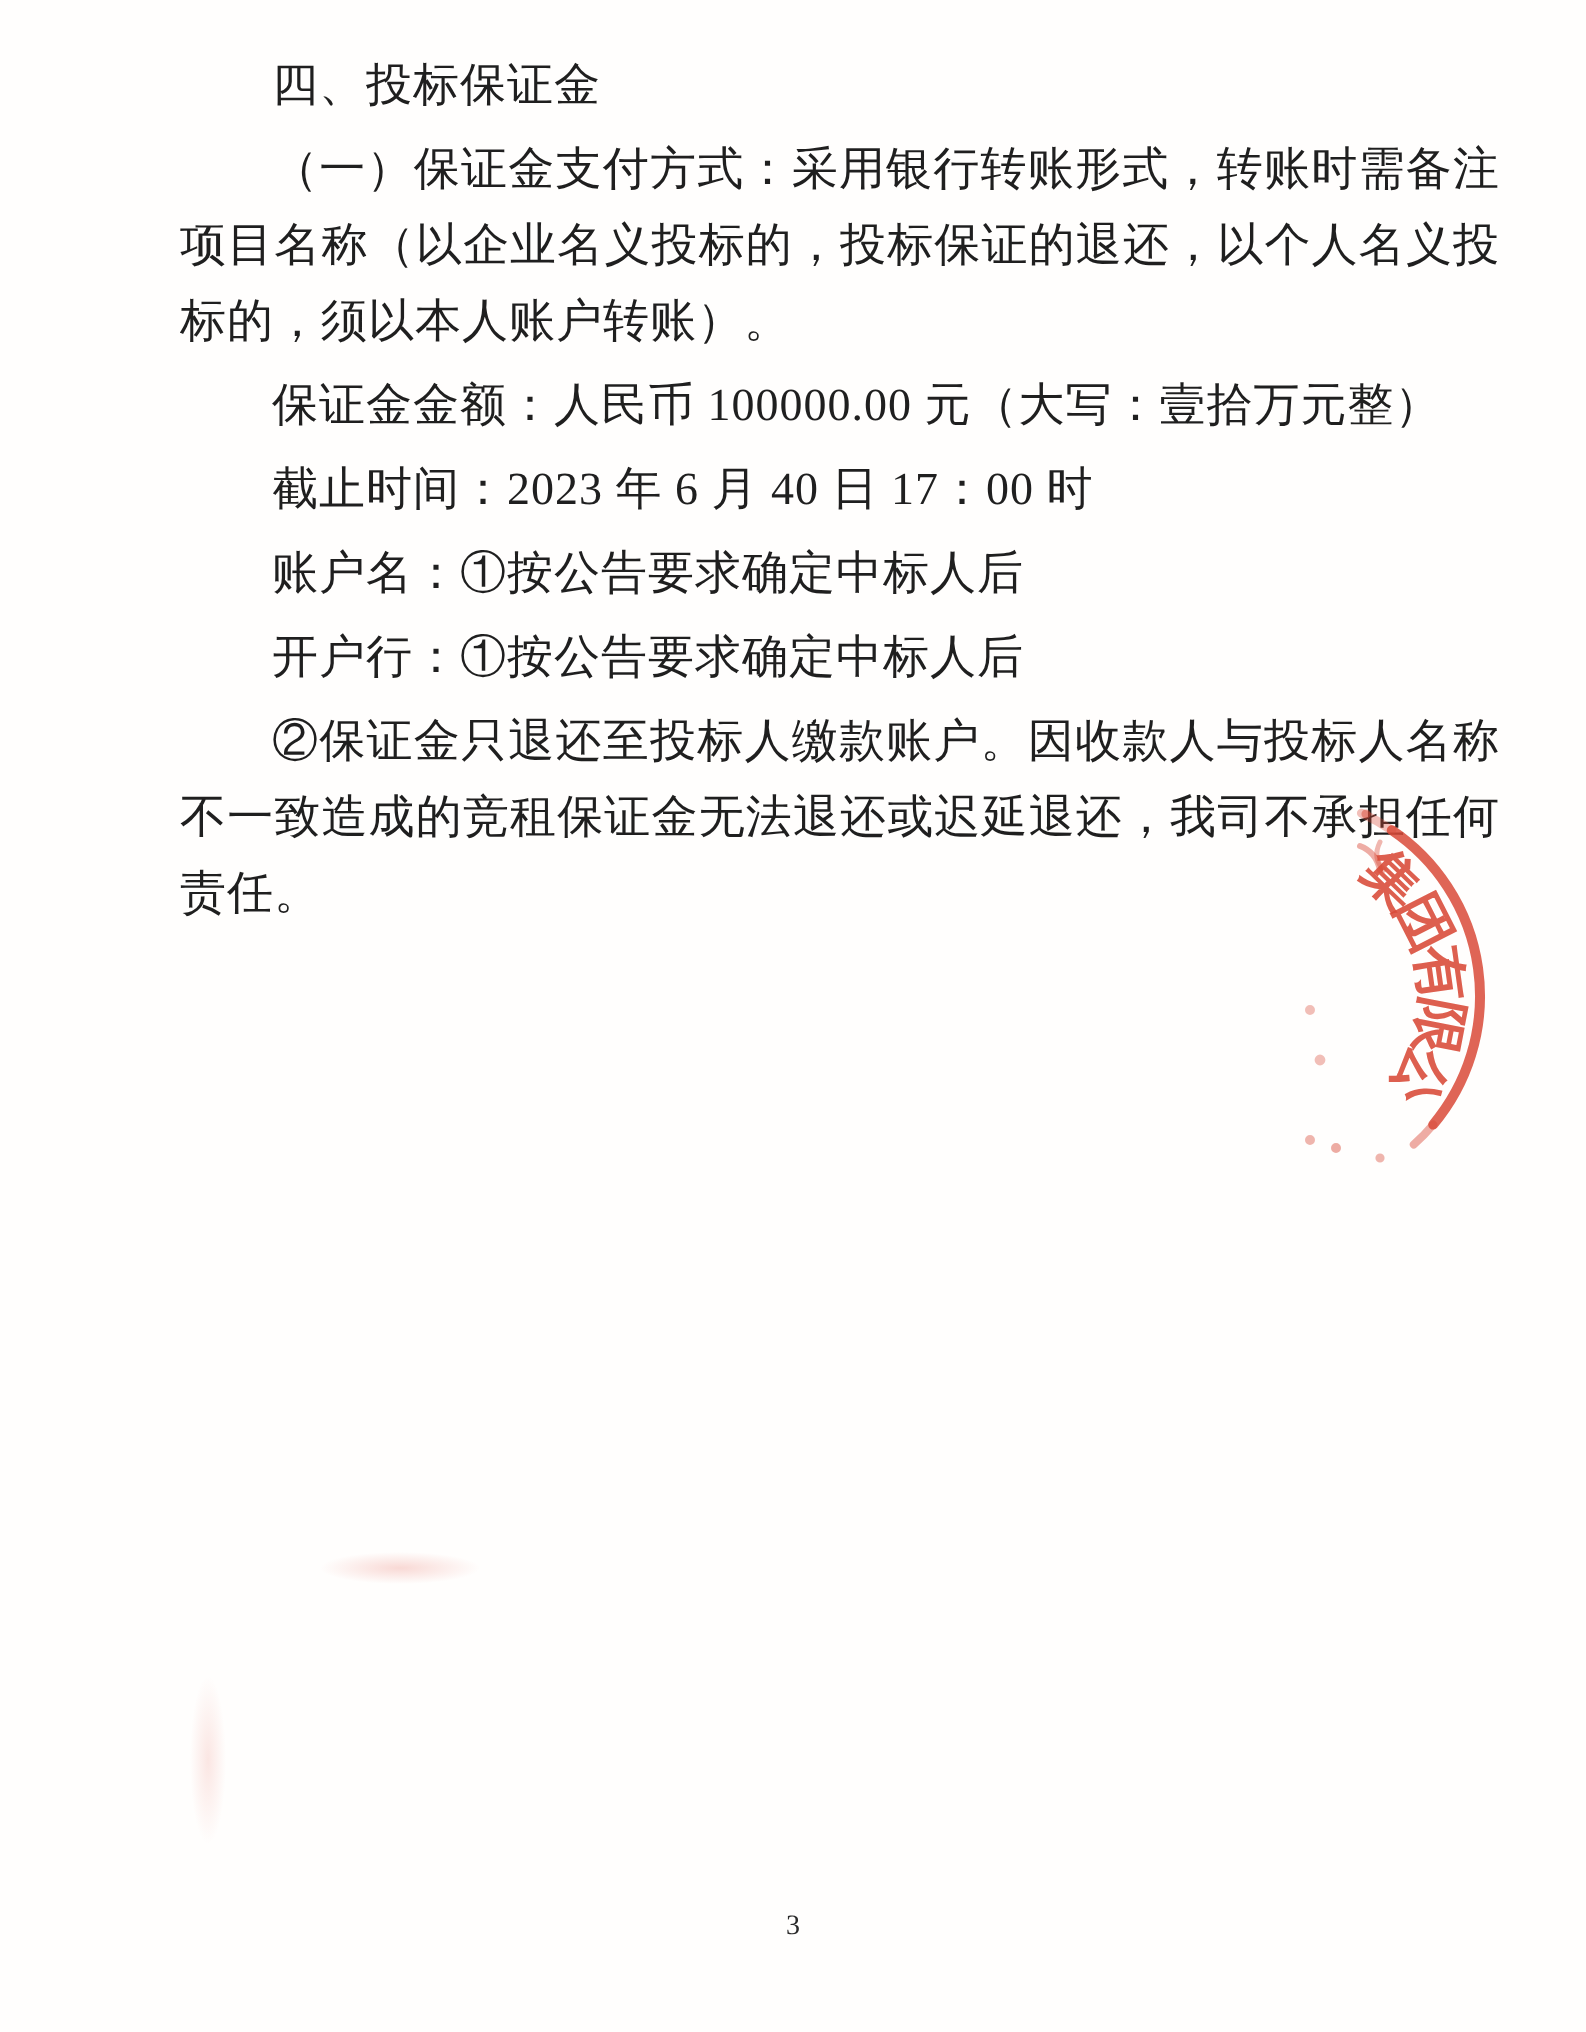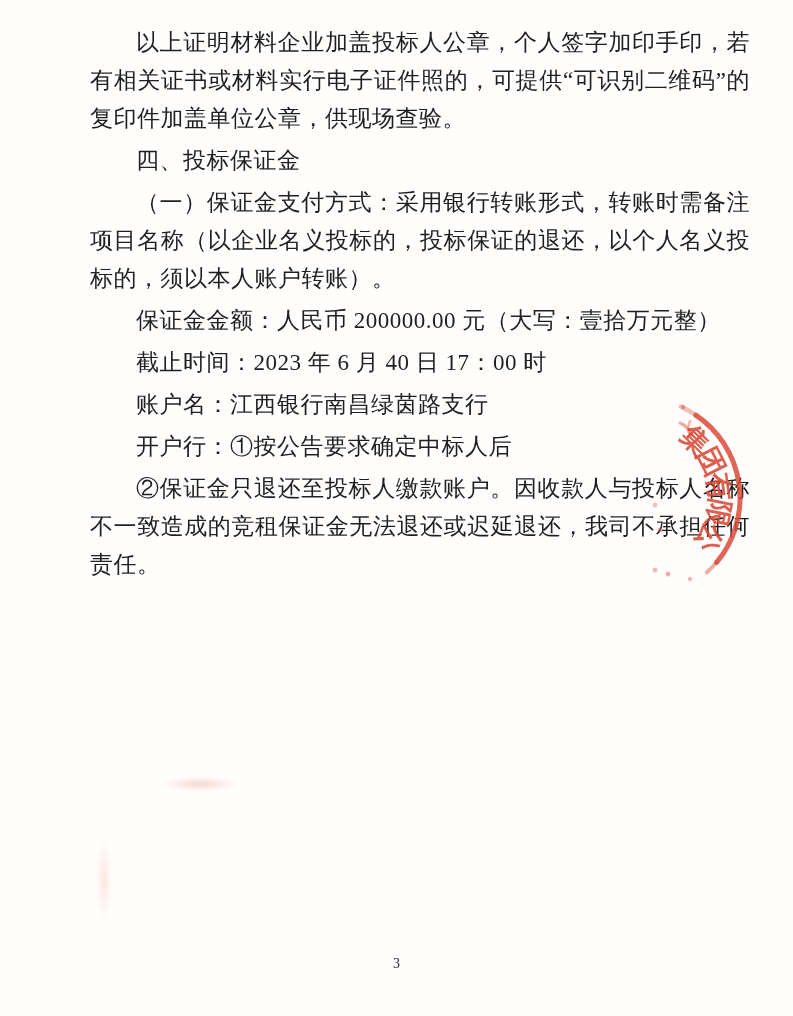--- a/index.html
+++ b/index.html
@@ -61,26 +61,25 @@
     left:95px;top:838px;width:18px;height:84px;
     background:radial-gradient(closest-side,rgba(232,120,108,0.18),rgba(232,120,108,0));
   }
 </style>
 </head>
 <body>
 
 <div class="page">
 
   <div class="content">
-    <p>以上证明材料企业加盖投标人公章，个人签字加印手印，若有相关证书或材料实行电子证件照的，可提供“可识别二维码”的复印件加盖单位公章，供现场查验。</p>
     <p class="heading">四、投标保证金</p>
     <p>（一）保证金支付方式：采用银行转账形式，转账时需备注项目名称（以企业名义投标的，投标保证的退还，以个人名义投标的，须以本人账户转账）。</p>
-    <p>保证金金额：人民币 200000.00 元（大写：壹拾万元整）</p>
+    <p>保证金金额：人民币 100000.00 元（大写：壹拾万元整）</p>
     <p>截止时间：2023 年 6 月 40 日 17：00 时</p>
-    <p>账户名：江西银行南昌绿茵路支行</p>
+    <p>账户名：①按公告要求确定中标人后</p>
     <p>开户行：①按公告要求确定中标人后</p>
     <p>②保证金只退还至投标人缴款账户。因收款人与投标人名称不一致造成的竞租保证金无法退还或迟延退还，我司不承担任何责任。</p>
   </div>
 
   <div class="smudge smudge-a"></div>
   <div class="smudge smudge-b"></div>
 
   <div class="seal">
     <svg viewBox="0 0 165 205">
 

